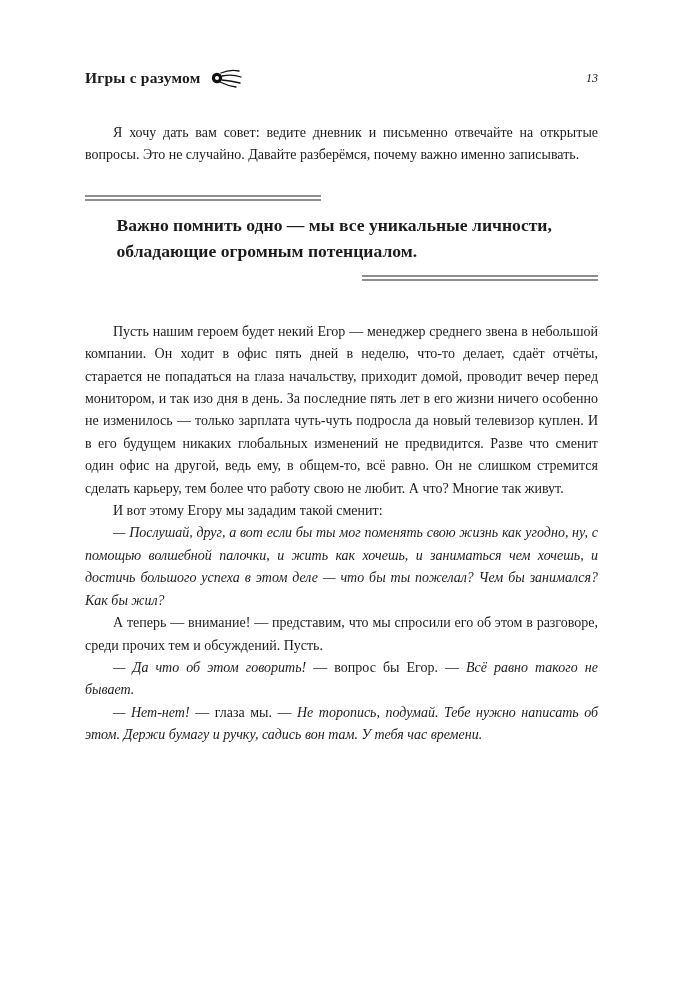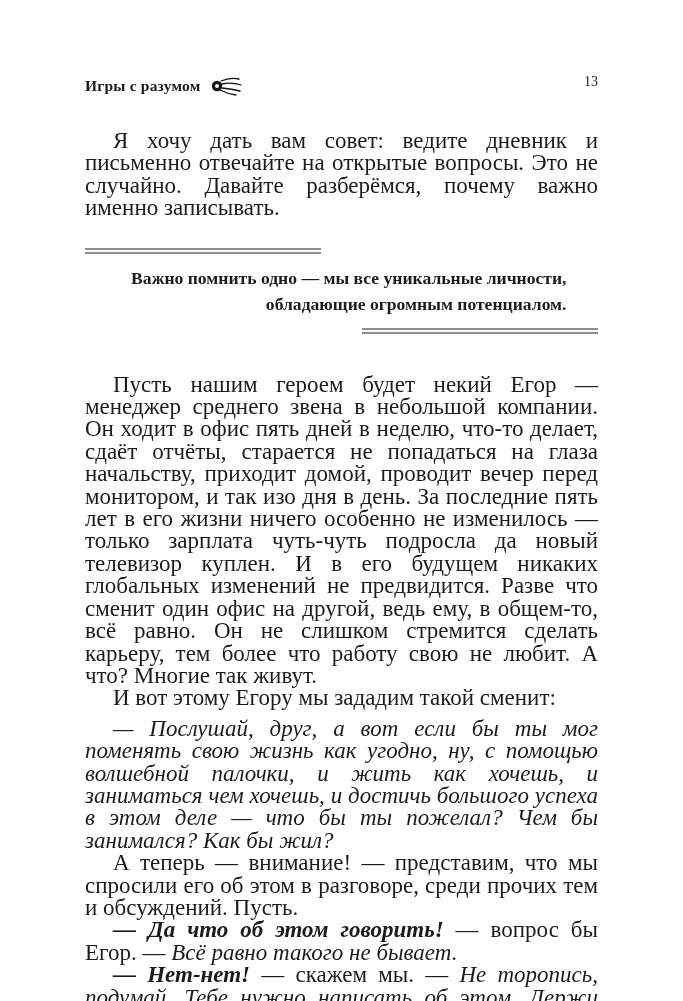--- a/index.html
+++ b/index.html
@@ -22,54 +22,53 @@
   .page-header {
     display: flex;
     justify-content: space-between;
     align-items: center;
     margin-bottom: 34px;
   }
   .running-title-wrap {
     display: flex;
     align-items: center;
     gap: 10px;
-    margin-top: 8px;
   }
   .running-title {
     font-size: 15.5px;
     font-weight: bold;
     letter-spacing: 0.2px;
   }
   .ornament { display: inline-flex; align-items: center; }
-  .page-number { font-size: 14px; }
+  .page-number { font-size: 12px; font-style: italic; }
 
   .body-text p {
-    font-size: 23px;
+    font-size: 14px;
     line-height: 22.4px;
     text-align: justify;
     text-indent: 28px;
   }
   .i  { font-style: italic; }
-  .bi { font-style: italic; font-weight: bold; }
-  p.i { font-style: italic; margin-top: 8px; }
+  .bi { font-style: italic; font-weight: normal; }
+  p.i { font-style: italic; }
 
   .pull-quote { margin: 28px 0 40px 0; }
   .quote-rule {
     width: 236px;
     height: 6px;
     border-top: 2px solid #8f8f8f;
     border-bottom: 2px solid #8f8f8f;
   }
   .quote-rule.top { margin-left: 0; }
   .quote-rule.bottom { margin-left: auto; }
   .quote-text {
     font-weight: bold;
     font-size: 17.6px;
     line-height: 26px;
-    text-align: right;
+    text-align: left;
     max-width: 450px;
     margin: 11px auto;
   }
 </style>
 </head>
 <body>
 
 <div class="page">
 
   <div class="page-header">
@@ -102,17 +101,17 @@
     <p>Пусть нашим героем будет некий Егор — менеджер среднего звена в небольшой компании. Он ходит в офис пять дней в неделю, что-то делает, сдаёт отчёты, старается не попадаться на глаза начальству, приходит домой, проводит вечер перед монитором, и так изо дня в день. За последние пять лет в его жизни ничего особенно не изменилось — только зарплата чуть-чуть подросла да новый телевизор куплен. И в его будущем никаких глобальных изменений не предвидится. Разве что сменит один офис на другой, ведь ему, в общем-то, всё равно. Он не слишком стремится сделать карьеру, тем более что работу свою не любит. А что? Многие так живут.</p>
 
     <p>И вот этому Егору мы зададим такой сменит:</p>
 
     <p class="i">— Послушай, друг, а вот если бы ты мог поменять свою жизнь как угодно, ну, с помощью волшебной палочки, и жить как хочешь, и заниматься чем хочешь, и достичь большого успеха в этом деле — что бы ты пожелал? Чем бы занимался? Как бы жил?</p>
 
     <p>А теперь — внимание! — представим, что мы спросили его об этом в разговоре, среди прочих тем и обсуждений. Пусть.</p>
 
     <p><span class="bi">— Да что об этом говорить!</span> <span>— вопрос бы Егор. —</span> <span class="i">Всё равно такого не бывает.</span></p>
 
-    <p><span class="bi">— Нет-нет!</span> <span>— скажем мы. —</span> <span class="i">Не торопись, подумай. Тебе нужно написать об этом. Держи бумагу и ручку, садись вон там. У тебя час времени.</span></p>
+    <p><span class="bi">— Нет-нет!</span> <span>— глаза мы. —</span> <span class="i">Не торопись, подумай. Тебе нужно написать об этом. Держи бумагу и ручку, садись вон там. У тебя час времени.</span></p>
 
   </div>
 
 </div>
 
 </body></html>

